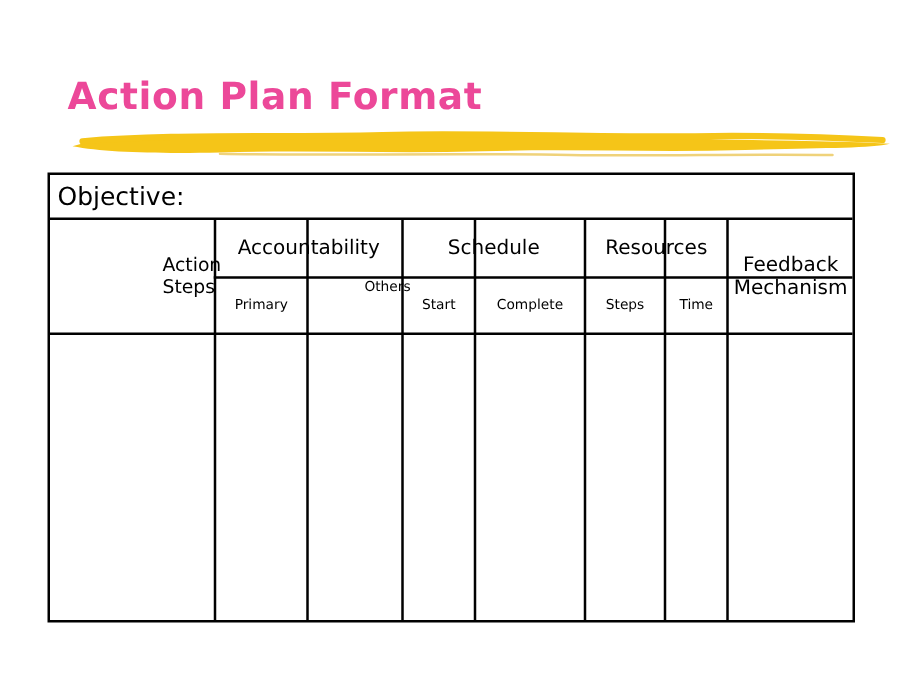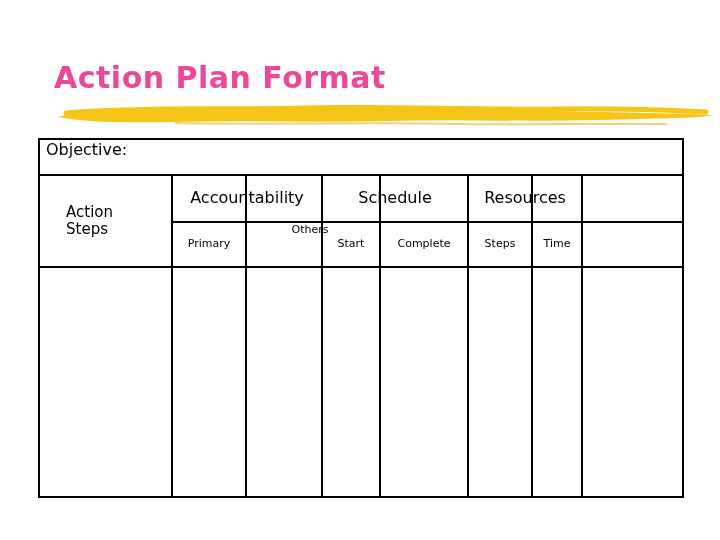--- a/index.html
+++ b/index.html
@@ -46,23 +46,23 @@
     border: 2px solid #000000;
     box-sizing: border-box;
     background: #ffffff;
   }
 
   .objective-row {
     height: 36px;
     border-bottom: 2px solid #000000;
     box-sizing: border-box;
     display: flex;
-    align-items: flex-start;
+    align-items: center;
     padding-left: 6px;
-    font-size: 16px;
+    font-size: 20px;
     color: #000000;
   }
 
   .grid {
     position: relative;
     height: 320px;
   }
 
   
   .vline {
@@ -89,24 +89,23 @@
     text-align: center;
     color: #000000;
     line-height: 1.15;
   }
 
   .grp-label { font-size: 16px; }
   .sub-label { font-size: 11px; }
   .steps-label {
     font-size: 15px;
     align-items: center;
-    justify-content: flex-start;
+    justify-content: flex-end;
     text-align: left;
     padding-left: 6px;
-    margin-left: 20px;
   }
 </style>
 </head>
 <body>
 
 <div class="slide-title">Action Plan Format</div>
 
 <svg class="brush" viewBox="0 0 660 22" preserveAspectRatio="none">
   <path d="M2,13 C30,4 70,3 120,5 C180,7 240,2 300,4 C360,6 420,3 480,6
            C540,9 600,8 656,11 C640,15 600,14 540,16 C470,18 400,15 330,17
@@ -140,20 +139,23 @@
 
     <div class="cell grp-label" style="left:133px; top:0; width:148px; height:45px;">
       <span>Accountability</span>
     </div>
     <div class="cell grp-label" style="left:283px; top:0; width:144px; height:45px;">
       <span>Schedule</span>
     </div>
     <div class="cell grp-label" style="left:429px; top:0; width:112px; height:45px;">
       <span>Resources</span>
     </div>
+    <div class="cell grp-label" style="left:543px; top:0; width:99px; height:90px;">
+      <span>Feedback<br>Mechanism</span>
+    </div>
 
     <div class="cell sub-label" style="left:133px; top:46px; width:72px; height:44px;">
       <span>Primary</span>
     </div>
     <div class="cell sub-label" style="left:207px; top:32px; width:74px; height:44px;padding-left:26px;">
       <span>Others</span>
     </div>
     <div class="cell sub-label" style="left:283px; top:46px; width:56px; height:44px;justify-content:center;">
       <span>Start</span>
     </div>

